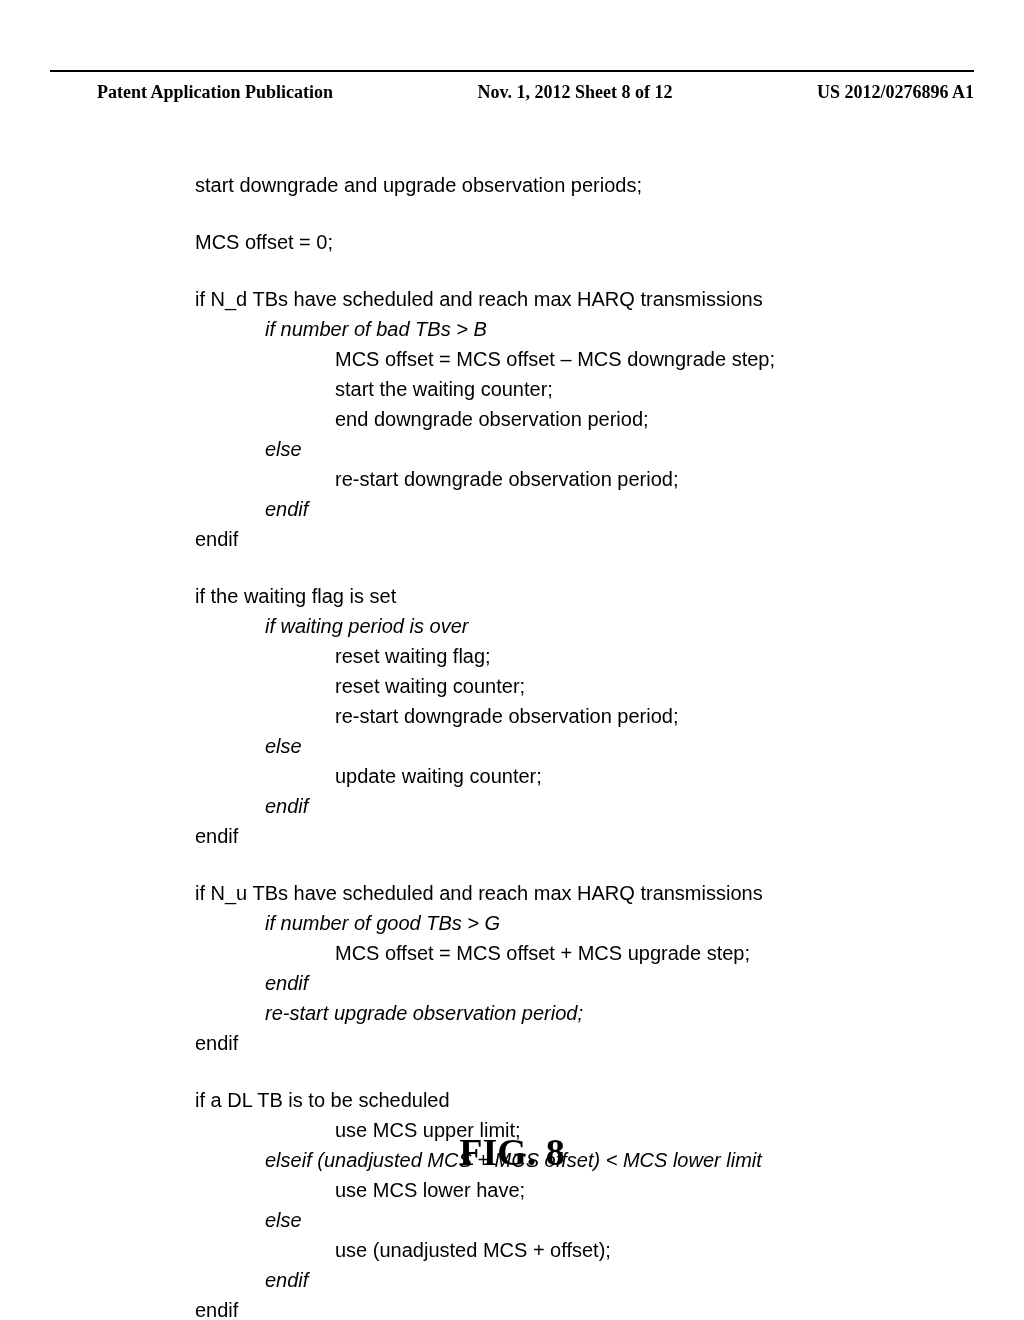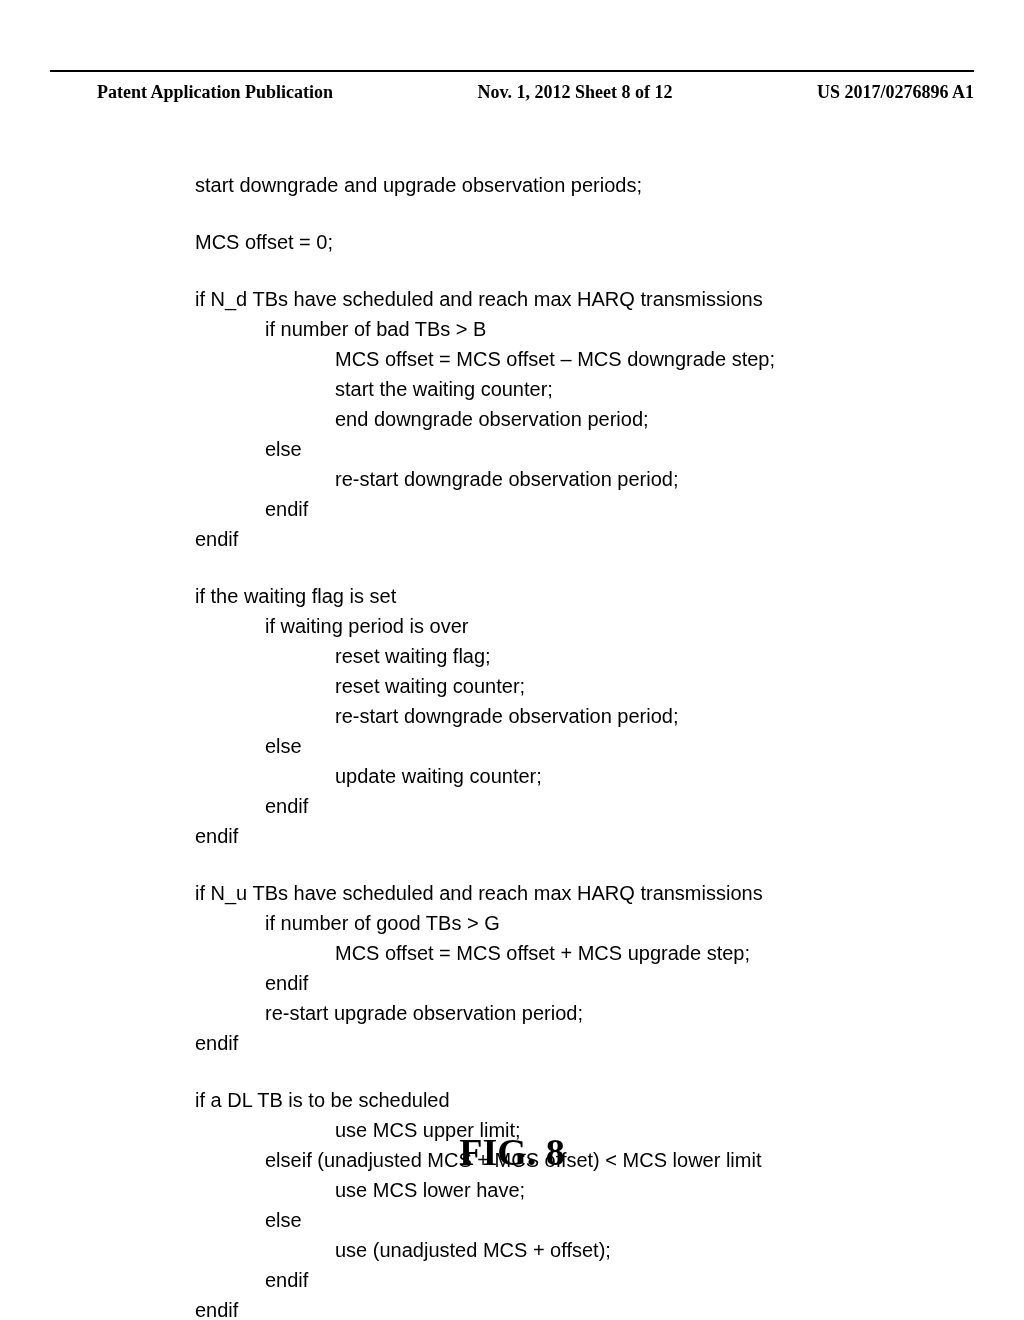--- a/index.html
+++ b/index.html
@@ -47,21 +47,21 @@
       left: 195px;
       width: 660px;
       font-family: Arial, Helvetica, sans-serif;
       font-size: 20px;
       line-height: 1.5;
     }
     .code-block {
       white-space: pre;
       font-family: Arial, Helvetica, sans-serif;
     }
-    .indent1 { padding-left: 70px; }
+    .indent1 { padding-left: 70px; font-style: italic; }
     .indent2 { padding-left: 140px; }
     .spacer { height: 27px; }
     .figure-label {
       position: absolute;
       top: 1130px;
       left: 0;
       width: 1024px;
       text-align: center;
       font-family: 'Times New Roman', serif;
       font-size: 38px;
@@ -69,21 +69,21 @@
     }
   </style>
 </head>
 <body>
 
 <div class="header-line"></div>
 
 <div class="header">
   <span class="header-left">Patent Application Publication</span>
   <span class="header-center">Nov. 1, 2012   Sheet 8 of 12</span>
-  <span class="header-right">US 2017/0276896 A1</span>
+  <span class="header-right">US 2012/0276896 A1</span>
 </div>
 
 <div class="content">
   <div class="code-block">start downgrade and upgrade observation periods;</div>
   <div class="spacer"></div>
   <div class="code-block">MCS offset = 0;</div>
   <div class="spacer"></div>
   <div class="code-block">if N_d TBs have scheduled and reach max HARQ transmissions</div>
   <div class="code-block indent1">if number of bad TBs &gt; B</div>
   <div class="code-block indent2">MCS offset = MCS offset – MCS downgrade step;</div>

